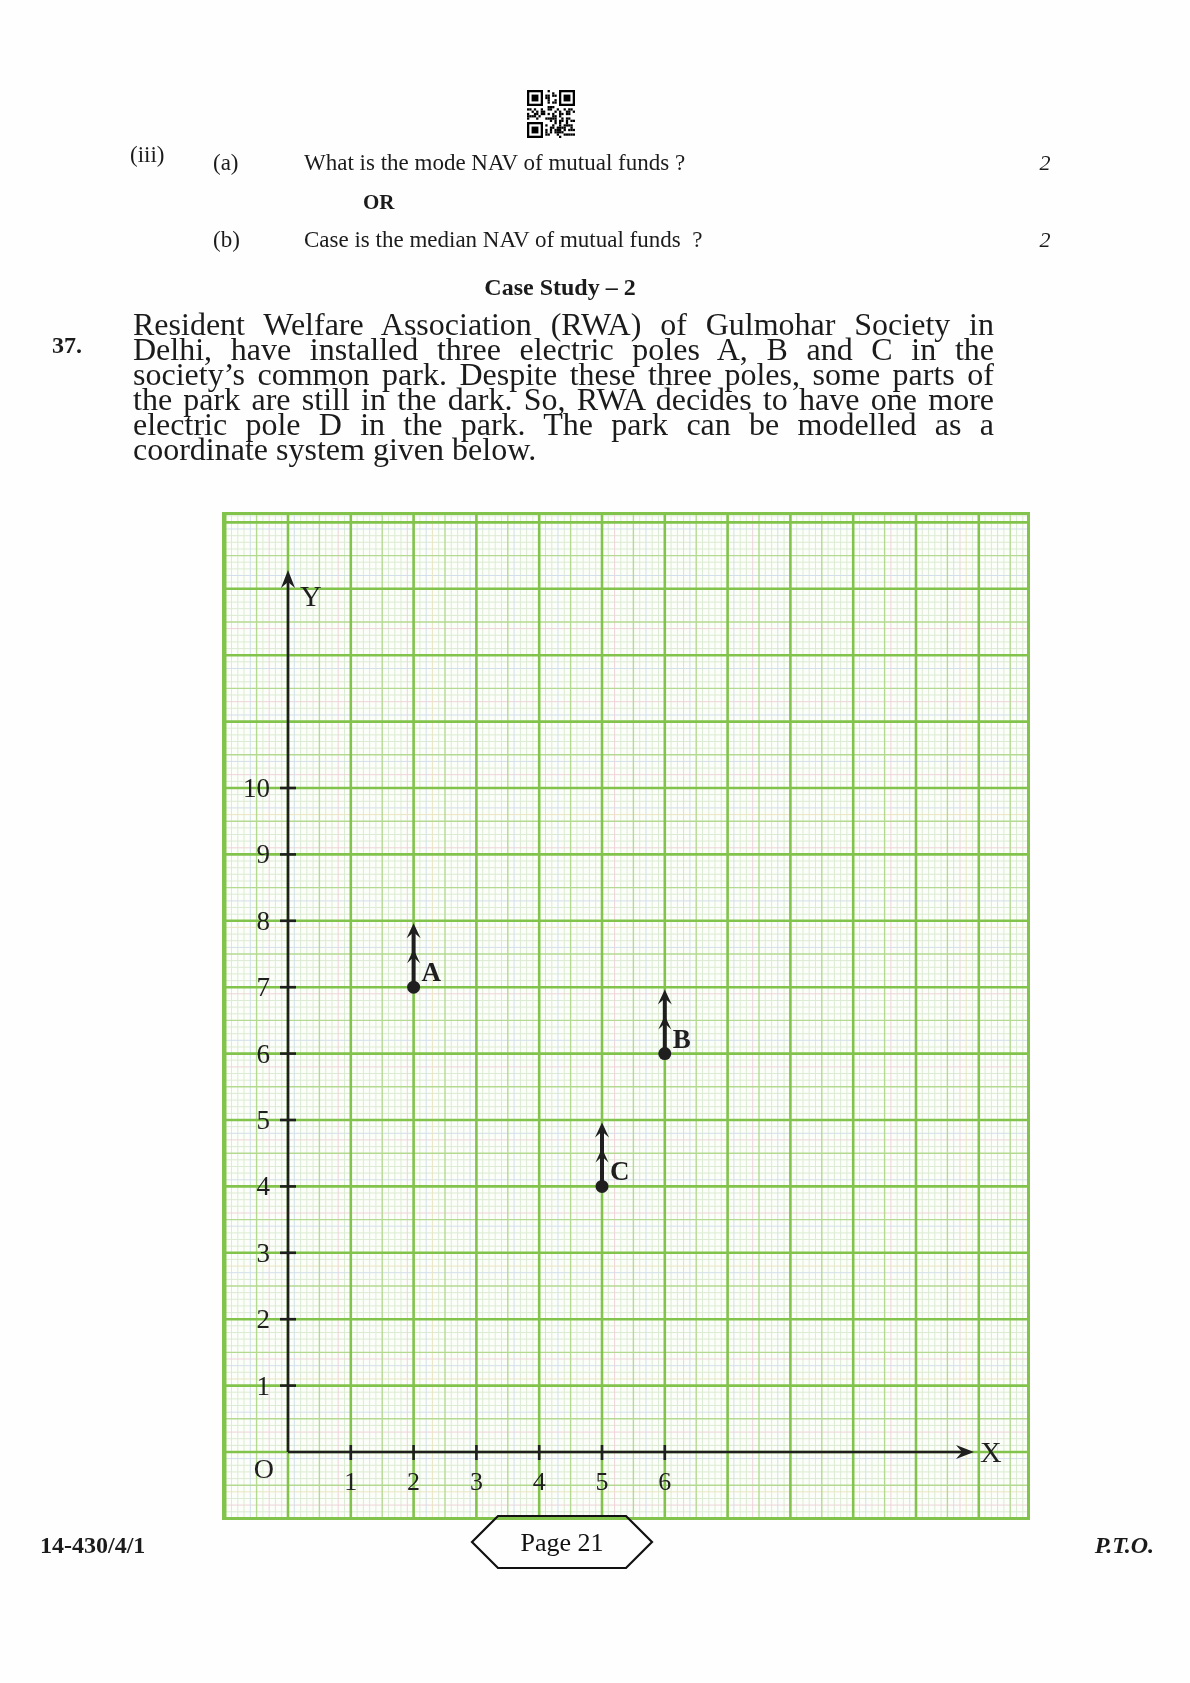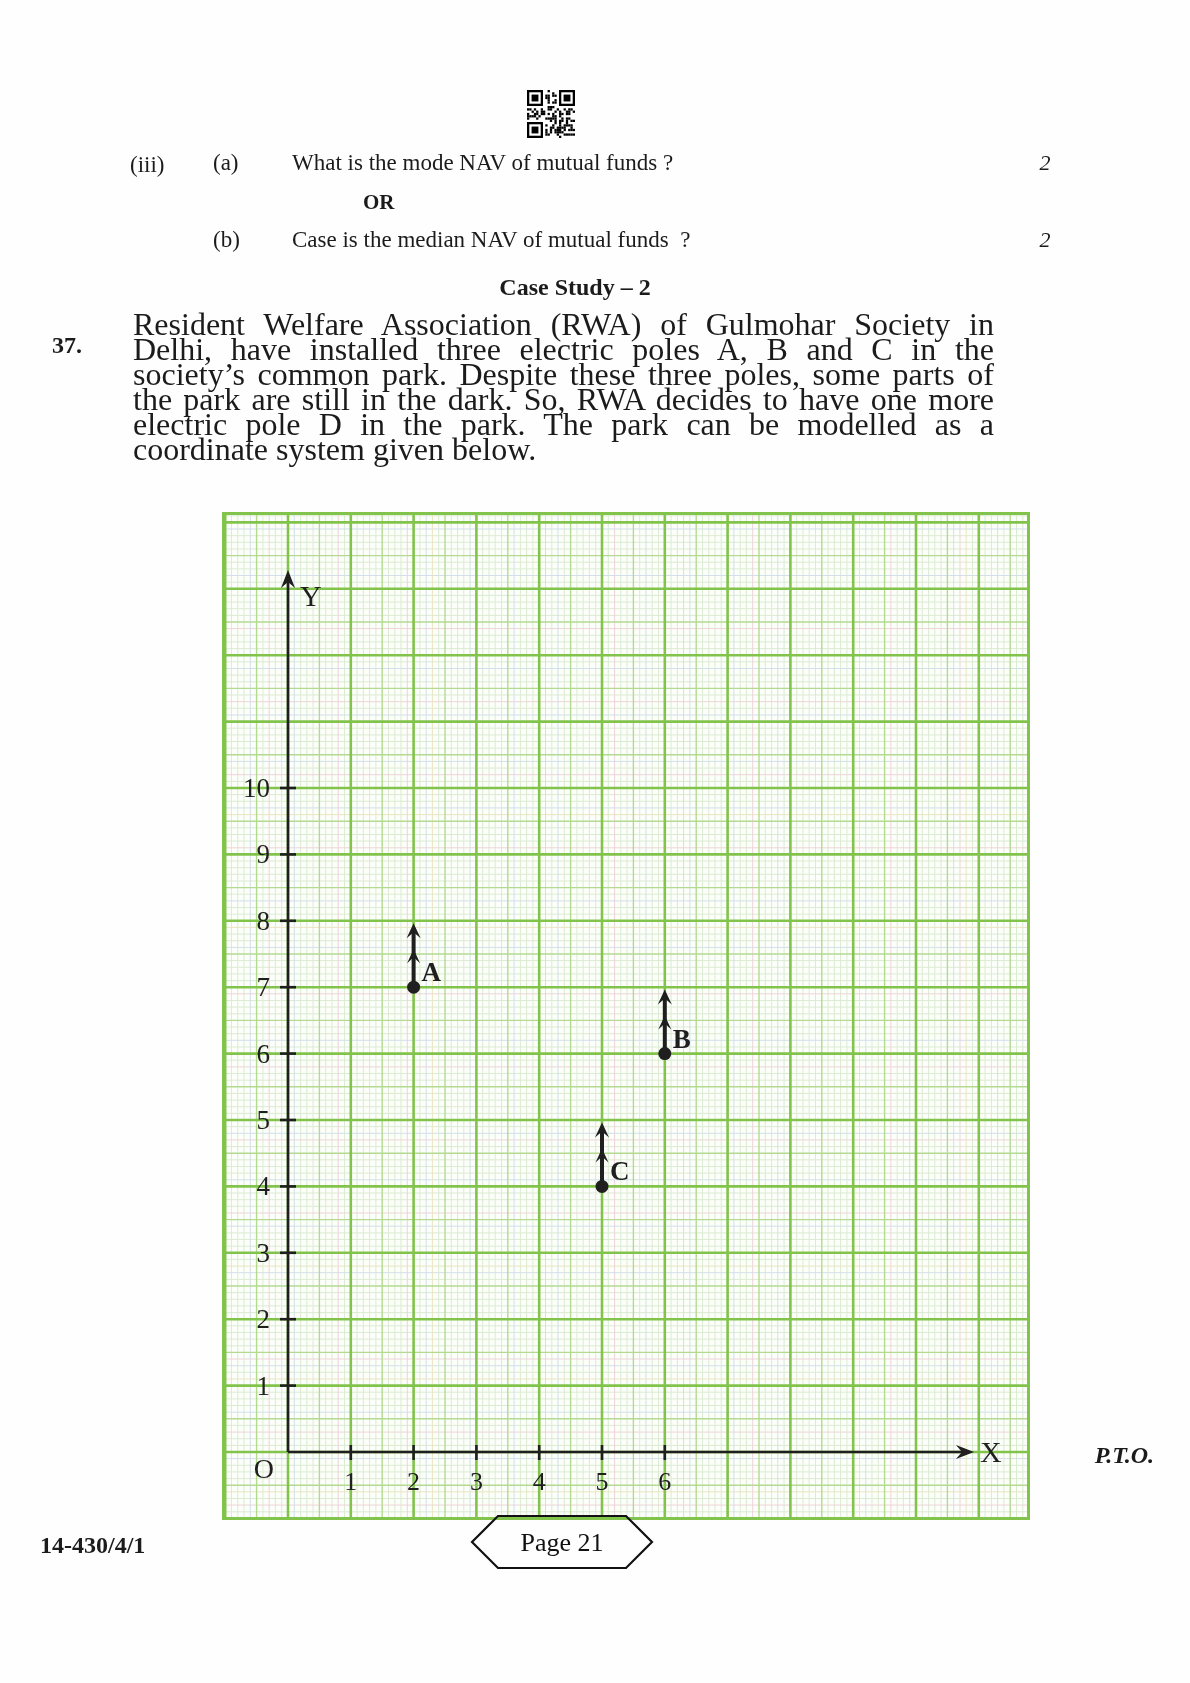--- a/index.html
+++ b/index.html
@@ -1,21 +1,21 @@
 <!DOCTYPE html>
 <html><head>
 <meta charset="utf-8">
 <style>
   html,body{margin:0;padding:0;}
   body{
     width:1190px;height:1683px;position:relative;background:#fefefe;
     font-family:"Liberation Serif", serif;color:#1b1b1b;overflow:hidden;
   }
   .abs{position:absolute;}
-  .qtext{font-size:23px;white-space:pre-wrap;}
+  .qtext{font-size:23px;white-space:pre-wrap;margin-left:12px;}
   .qlabel{font-size:23px;}
   .marks{font-size:22px;font-style:italic;text-align:center;width:34px;}
   .or{font-weight:bold;font-size:21px;}
   .heading{font-weight:bold;font-size:24px;text-align:center;left:0;width:1120px;}
   .qnum{font-weight:bold;font-size:24px;margin-top:20px;}
   .para{
     font-size:32px;line-height:25px;text-align:justify;width:861px;
   }
   .footer-code{font-weight:bold;font-size:24px;text-align:center;}
   .footer-pto{font-weight:bold;font-style:italic;font-size:24px;}
@@ -142,32 +142,32 @@
       <rect x="2.2857142857142856" y="2.2857142857142856" width="11.428571428571427" height="11.428571428571427" fill="#fff"></rect>
       <rect x="4.571428571428571" y="4.571428571428571" width="6.857142857142857" height="6.857142857142857" fill="#000"></rect>
       <rect x="32" y="0" width="16" height="16" fill="#000"></rect>
       <rect x="34.285714285714285" y="2.2857142857142856" width="11.428571428571427" height="11.428571428571427" fill="#fff"></rect>
       <rect x="36.57142857142857" y="4.571428571428571" width="6.857142857142857" height="6.857142857142857" fill="#000"></rect>
       <rect x="0" y="32" width="16" height="16" fill="#000"></rect>
       <rect x="2.2857142857142856" y="34.285714285714285" width="11.428571428571427" height="11.428571428571427" fill="#fff"></rect>
       <rect x="4.571428571428571" y="36.57142857142857" width="6.857142857142857" height="6.857142857142857" fill="#000"></rect>
     </svg></div>
 
-<div class="abs qlabel" style="left:130px;top:152px;">(iii)</div>
+<div class="abs qlabel" style="left:130px;top:142px;">(iii)</div>
 <div class="abs qlabel" style="left:213px;top:150px;">(a)</div>
 <div class="abs qtext" style="left:292px;top:150px;">What is the mode NAV of mutual funds ?</div>
 <div class="abs marks" style="left:1028px;top:150px;">2</div>
 
 <div class="abs or" style="left:363px;top:190px;">OR</div>
 
 <div class="abs qlabel" style="left:213px;top:227px;">(b)</div>
 <div class="abs qtext" style="left:292px;top:227px;">Case is the median NAV of mutual funds  ?</div>
 <div class="abs marks" style="left:1028px;top:227px;">2</div>
 
-<div class="abs heading" style="top:274px;padding-left:15px;">Case Study – 2</div>
+<div class="abs heading" style="top:274px;">Case Study – 2</div>
 
 <div class="abs qnum" style="left:52px;top:312px;">37.</div>
 <div class="abs para" style="left:133px;top:312px;">Resident Welfare Association (RWA) of Gulmohar Society in Delhi, have installed three electric poles A, B and C in the society’s common park. Despite these three poles, some parts of the park are still in the dark. So, RWA decides to have one more electric pole D in the park. The park can be modelled as a coordinate system given below.</div>
 
 <div class="abs" style="left:222px;top:512px;width:808px;height:1008px;" id="chart-box"><svg width="808" height="1008" viewBox="0 0 808 1008">
       <rect x="0" y="0" width="808" height="1008" fill="#fcfef9"></rect>
       <path d="M9.5 0V1008M15.8 0V1008M22.0 0V1008M40.9 0V1008M53.4 0V1008M59.7 0V1008M78.6 0V1008M84.8 0V1008M91.1 0V1008M110.0 0V1008M122.5 0V1008M135.1 0V1008M141.4 0V1008M147.6 0V1008M153.9 0V1008M166.5 0V1008M172.8 0V1008M179.0 0V1008M197.9 0V1008M216.7 0V1008M229.3 0V1008M235.6 0V1008M241.8 0V1008M260.7 0V1008M267.0 0V1008M273.2 0V1008M279.5 0V1008M298.4 0V1008M304.6 0V1008M310.9 0V1008M329.8 0V1008M342.3 0V1008M354.9 0V1008M361.2 0V1008M367.4 0V1008M373.7 0V1008M386.3 0V1008M398.8 0V1008M405.1 0V1008M417.7 0V1008M430.2 0V1008M436.5 0V1008M449.1 0V1008M455.4 0V1008M480.5 0V1008M486.8 0V1008M493.0 0V1008M499.3 0V1008M518.2 0V1008M524.4 0V1008M543.3 0V1008M549.6 0V1008M562.1 0V1008M574.7 0V1008M581.0 0V1008M587.2 0V1008M593.5 0V1008M606.1 0V1008M612.4 0V1008M618.6 0V1008M624.9 0V1008M650.0 0V1008M656.3 0V1008M675.2 0V1008M681.4 0V1008M700.3 0V1008M706.6 0V1008M712.8 0V1008M719.1 0V1008M750.5 0V1008M763.1 0V1008M769.4 0V1008M781.9 0V1008M794.5 0V1008M800.8 0V1008M0 3.8H808M0 23.7H808M0 30.3H808M0 37.0H808M0 50.2H808M0 56.9H808M0 70.2H808M0 83.4H808M0 90.1H808M0 96.7H808M0 103.4H808M0 123.3H808M0 129.9H808M0 136.6H808M0 149.8H808M0 163.1H808M0 169.8H808M0 183.0H808M0 196.3H808M0 216.2H808M0 222.9H808M0 229.5H808M0 236.2H808M0 256.1H808M0 269.4H808M0 282.6H808M0 289.3H808M0 315.8H808M0 322.5H808M0 329.1H808M0 349.0H808M0 355.7H808M0 362.3H808M0 369.0H808M0 382.2H808M0 395.5H808M0 402.2H808M0 422.1H808M0 428.7H808M0 448.6H808M0 455.3H808M0 461.9H808M0 468.6H808M0 488.5H808M0 495.1H808M0 501.8H808M0 515.0H808M0 521.7H808M0 535.0H808M0 548.2H808M0 561.5H808M0 568.2H808M0 581.4H808M0 588.1H808M0 594.7H808M0 601.4H808M0 614.6H808M0 634.6H808M0 647.8H808M0 654.5H808M0 661.1H808M0 681.0H808M0 687.7H808M0 694.3H808M0 720.9H808M0 727.5H808M0 734.2H808M0 747.4H808M0 767.4H808M0 780.6H808M0 787.3H808M0 793.9H808M0 800.6H808M0 813.8H808M0 820.5H808M0 827.1H808M0 833.8H808M0 860.3H808M0 880.2H808M0 886.9H808M0 893.5H808M0 913.4H808M0 926.7H808M0 933.4H808M0 953.3H808M0 959.9H808M0 966.6H808M0 986.5H808M0 999.8H808" stroke="#dcebd3" stroke-width="1" fill="none"></path>
       <path d="M47.2 0V1008M116.2 0V1008M185.3 0V1008M323.5 0V1008M392.6 0V1008M461.6 0V1008M530.7 0V1008M668.9 0V1008M738.0 0V1008M807.0 0V1008M0 116.6H808M0 189.7H808M0 262.7H808M0 335.8H808M0 481.8H808M0 554.9H808M0 627.9H808M0 701.0H808M0 847.0H808M0 920.1H808M0 993.1H808" stroke="#eed3da" stroke-width="1" fill="none"></path>
       <path d="M28.3 0V1008M72.3 0V1008M204.2 0V1008M248.1 0V1008M292.1 0V1008M336.0 0V1008M424.0 0V1008M467.9 0V1008M511.9 0V1008M555.8 0V1008M643.8 0V1008M687.7 0V1008M731.7 0V1008M775.6 0V1008M0 17.0H808M0 63.5H808M0 156.5H808M0 203.0H808M0 249.4H808M0 295.9H808M0 388.9H808M0 435.4H808M0 528.3H808M0 621.3H808M0 667.8H808M0 714.2H808M0 760.7H808M0 853.7H808M0 900.2H808M0 946.6H808" stroke="#d3dfeb" stroke-width="1" fill="none"></path>
       <path d="M103.7 0V1008M210.4 0V1008M637.5 0V1008M744.2 0V1008M0 302.6H808M0 415.4H808M0 754.1H808M0 867.0H808M0 979.8H808" stroke="#eae5c2" stroke-width="1" fill="none"></path>
@@ -230,13 +230,13 @@
       <text x="388" y="668.4" font-size="27" font-weight="bold" fill="#1f1f1f">C</text>
     </svg></div>
 
 <div class="abs footer-code" style="left:40px;top:1532px;">14-430/4/1</div>
 <div class="abs" style="left:470px;top:1514px;width:184px;height:56px;">
   <svg width="184" height="56" viewBox="0 0 184 56">
     <polygon points="28,2 156,2 182,28 156,54 28,54 2,28" fill="none" stroke="#111111" stroke-width="2.2"></polygon>
     <text x="92" y="37" text-anchor="middle" font-size="26" fill="#111111">Page 21</text>
   </svg>
 </div>
-<div class="abs footer-pto" style="right:36px;top:1442px;">P.T.O.</div>
+<div class="abs footer-pto" style="right:36px;top:1532px;">P.T.O.</div>
 
 </body></html>

